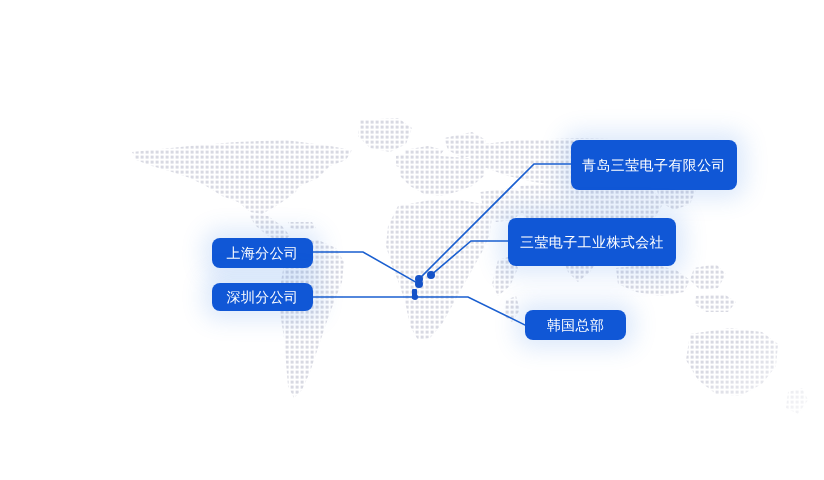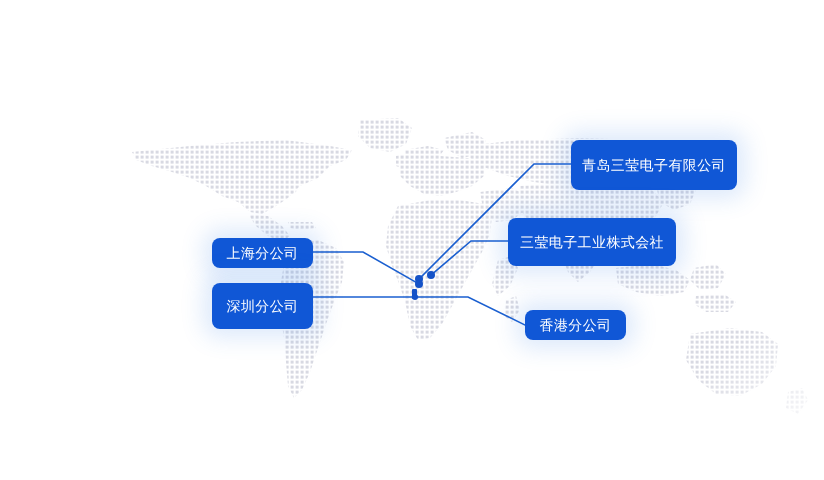--- a/index.html
+++ b/index.html
@@ -67,21 +67,21 @@
     display: block;
     white-space: nowrap;
   }
 
   .callout.small  { font-size: 14px; }
   .callout.large  { font-size: 14px; }
 
   #callout-qingdao  { left: 571px; top: 140px; width: 166px; height: 50px; }
   #callout-korea    { left: 508px; top: 218px; width: 168px; height: 48px; }
   #callout-shanghai { left: 212px; top: 238px; width: 101px; height: 30px; align-items: center; }
-  #callout-shenzhen { left: 212px; top: 283px; width: 101px; height: 46px; }
+  #callout-shenzhen { left: 212px; top: 283px; width: 101px; height: 28px; }
   #callout-hongkong { left: 525px; top: 310px; width: 101px; height: 30px; }
 </style>
 </head>
 <body>
 
 <div id="stage">
 
   <div id="map-layer">
     <svg id="map-svg" viewBox="0 0 824 480" xmlns="http://www.w3.org/2000/svg">
       <defs>
@@ -198,16 +198,16 @@
 
   <div class="callout small" id="callout-shanghai">
     <span class="ln">上海分公司</span>
   </div>
 
   <div class="callout small" id="callout-shenzhen">
     <span class="ln">深圳分公司</span>
   </div>
 
   <div class="callout small" id="callout-hongkong">
-    <span class="ln">香港分公司</span>
+    <span class="ln">韩国总部</span>
   </div>
 
 </div>
 
 </body></html>

